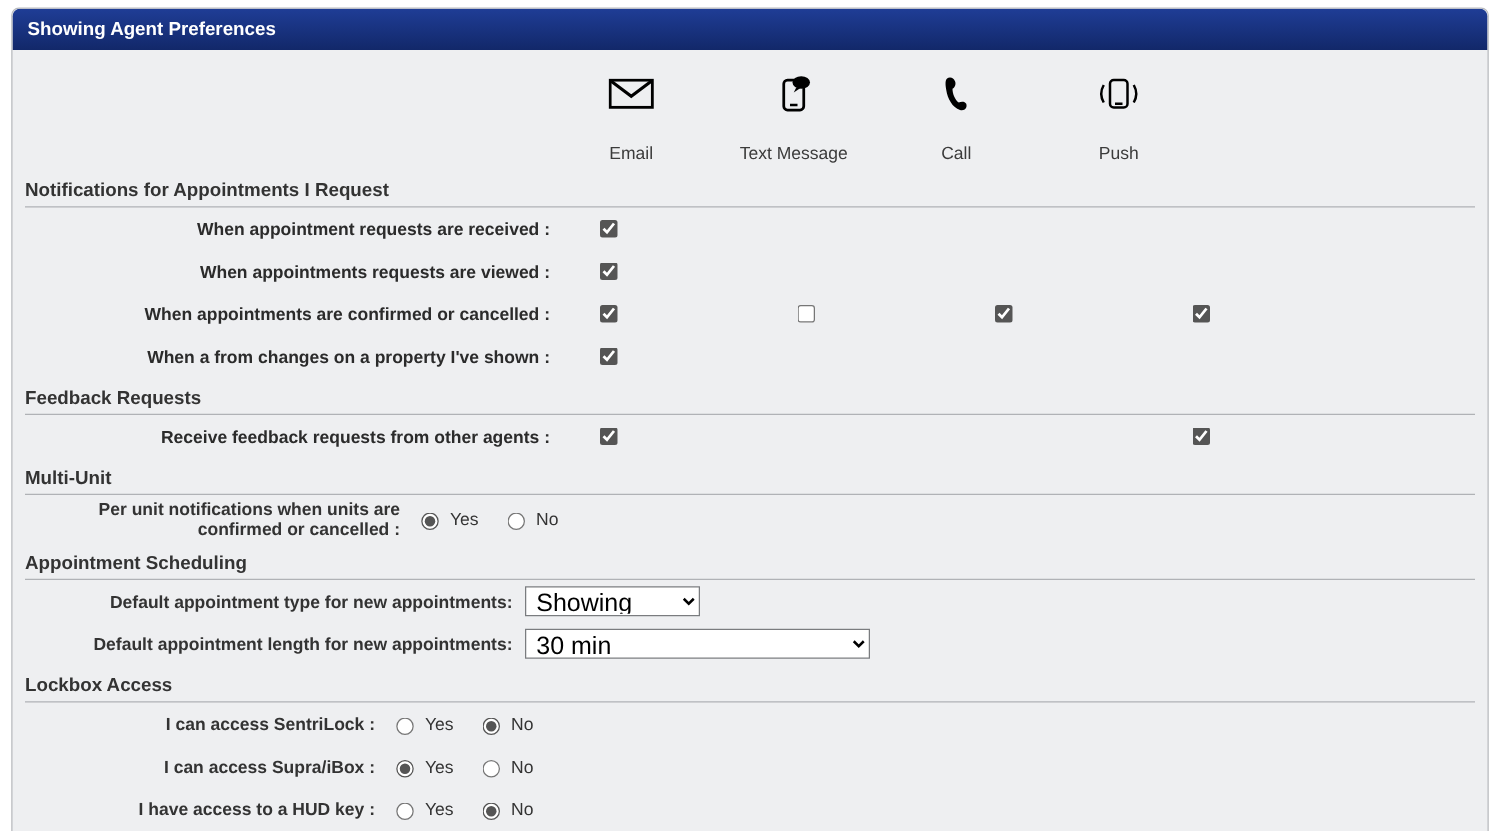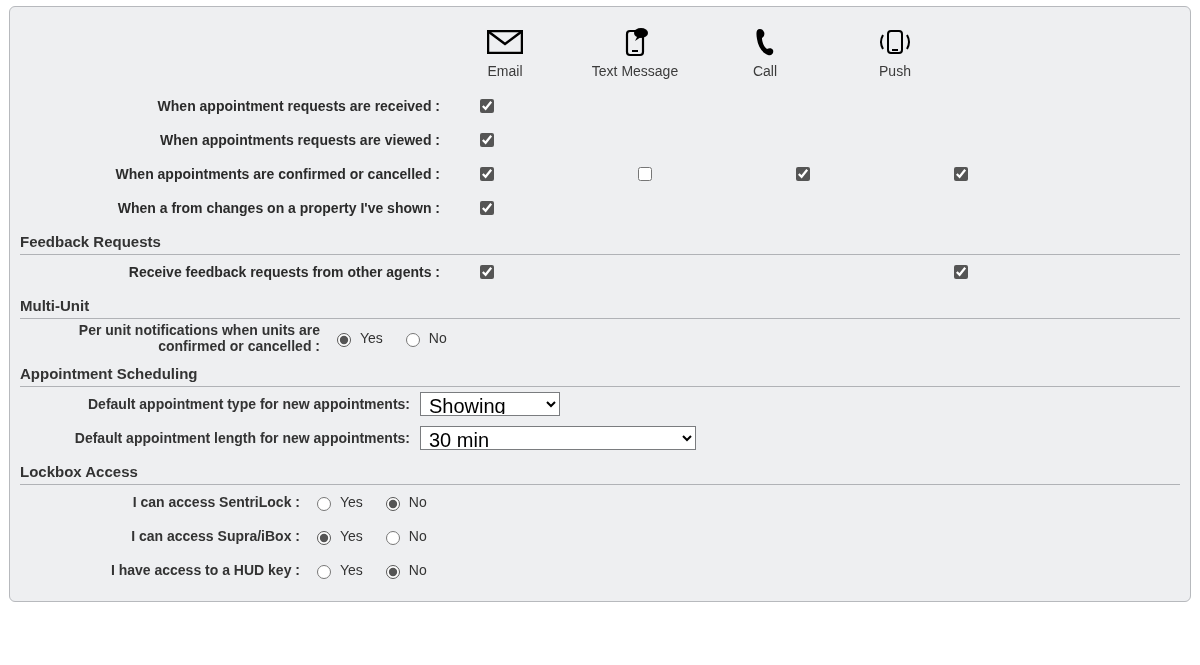--- a/index.html
+++ b/index.html
@@ -37,21 +37,21 @@
     align-items: flex-end;
     padding: 10px 0;
   }
   .col-headers .spacer { width: 420px; flex: 0 0 420px; }
   .col-headers .col {
     width: 130px;
     text-align: center;
     color: #3b3b3b;
   }
   .col-headers .col .icon { height: 30px; display:flex; align-items:center; justify-content:center; }
-  .col-headers .col .lbl { margin-top: 6px; }
+  .col-headers .col .lbl { margin-top: 24px; }
 
   .section-title {
     font-weight: bold;
     font-size: 15px;
     padding: 4px 0;
     border-bottom: 1px solid #b0b2b6;
     margin-top: 4px;
   }
   .section-title.first { margin-top: 0; }
 
@@ -116,20 +116,21 @@
   .sel-140 { width: 140px; }
   .sel-240 { width: 276px; }
 
   
   .icon svg { display:block; }
 </style>
 </head>
 <body>
 
 <div class="panel">
+  <div class="panel-header">Showing Agent Preferences</div>
 
   <div class="panel-body">
 
     <div class="col-headers">
       <div class="spacer"></div>
       <div class="col">
         <div class="icon">
           <svg width="36" height="24" viewBox="0 0 36 24">
               <rect x="1" y="1" width="34" height="22" fill="none" stroke="#000" stroke-width="2.5"></rect>
               <path d="M2 2 L18 14 L34 2" fill="none" stroke="#000" stroke-width="2.5"></path>
@@ -162,20 +163,21 @@
               <rect x="11" y="4" width="14" height="22" rx="3" fill="none" stroke="#000" stroke-width="2"></rect>
               <rect x="15" y="22" width="6" height="2" fill="#000"></rect>
               <path d="M6 8 Q2 15 6 22" fill="none" stroke="#000" stroke-width="2"></path>
               <path d="M30 8 Q34 15 30 22" fill="none" stroke="#000" stroke-width="2"></path>
             </svg>
         </div>
         <div class="lbl">Push</div>
       </div>
     </div>
 
+    <div class="section-title first">Notifications for Appointments I Request</div>
 
     <div class="row">
       <div class="label">When appointment requests are received :</div>
       <div class="cell"><input type="checkbox" checked="" style=""></div>
       <div class="cell"></div>
         <div class="cell"></div>
         <div class="cell"></div>
     </div>
 
     <div class="row">

